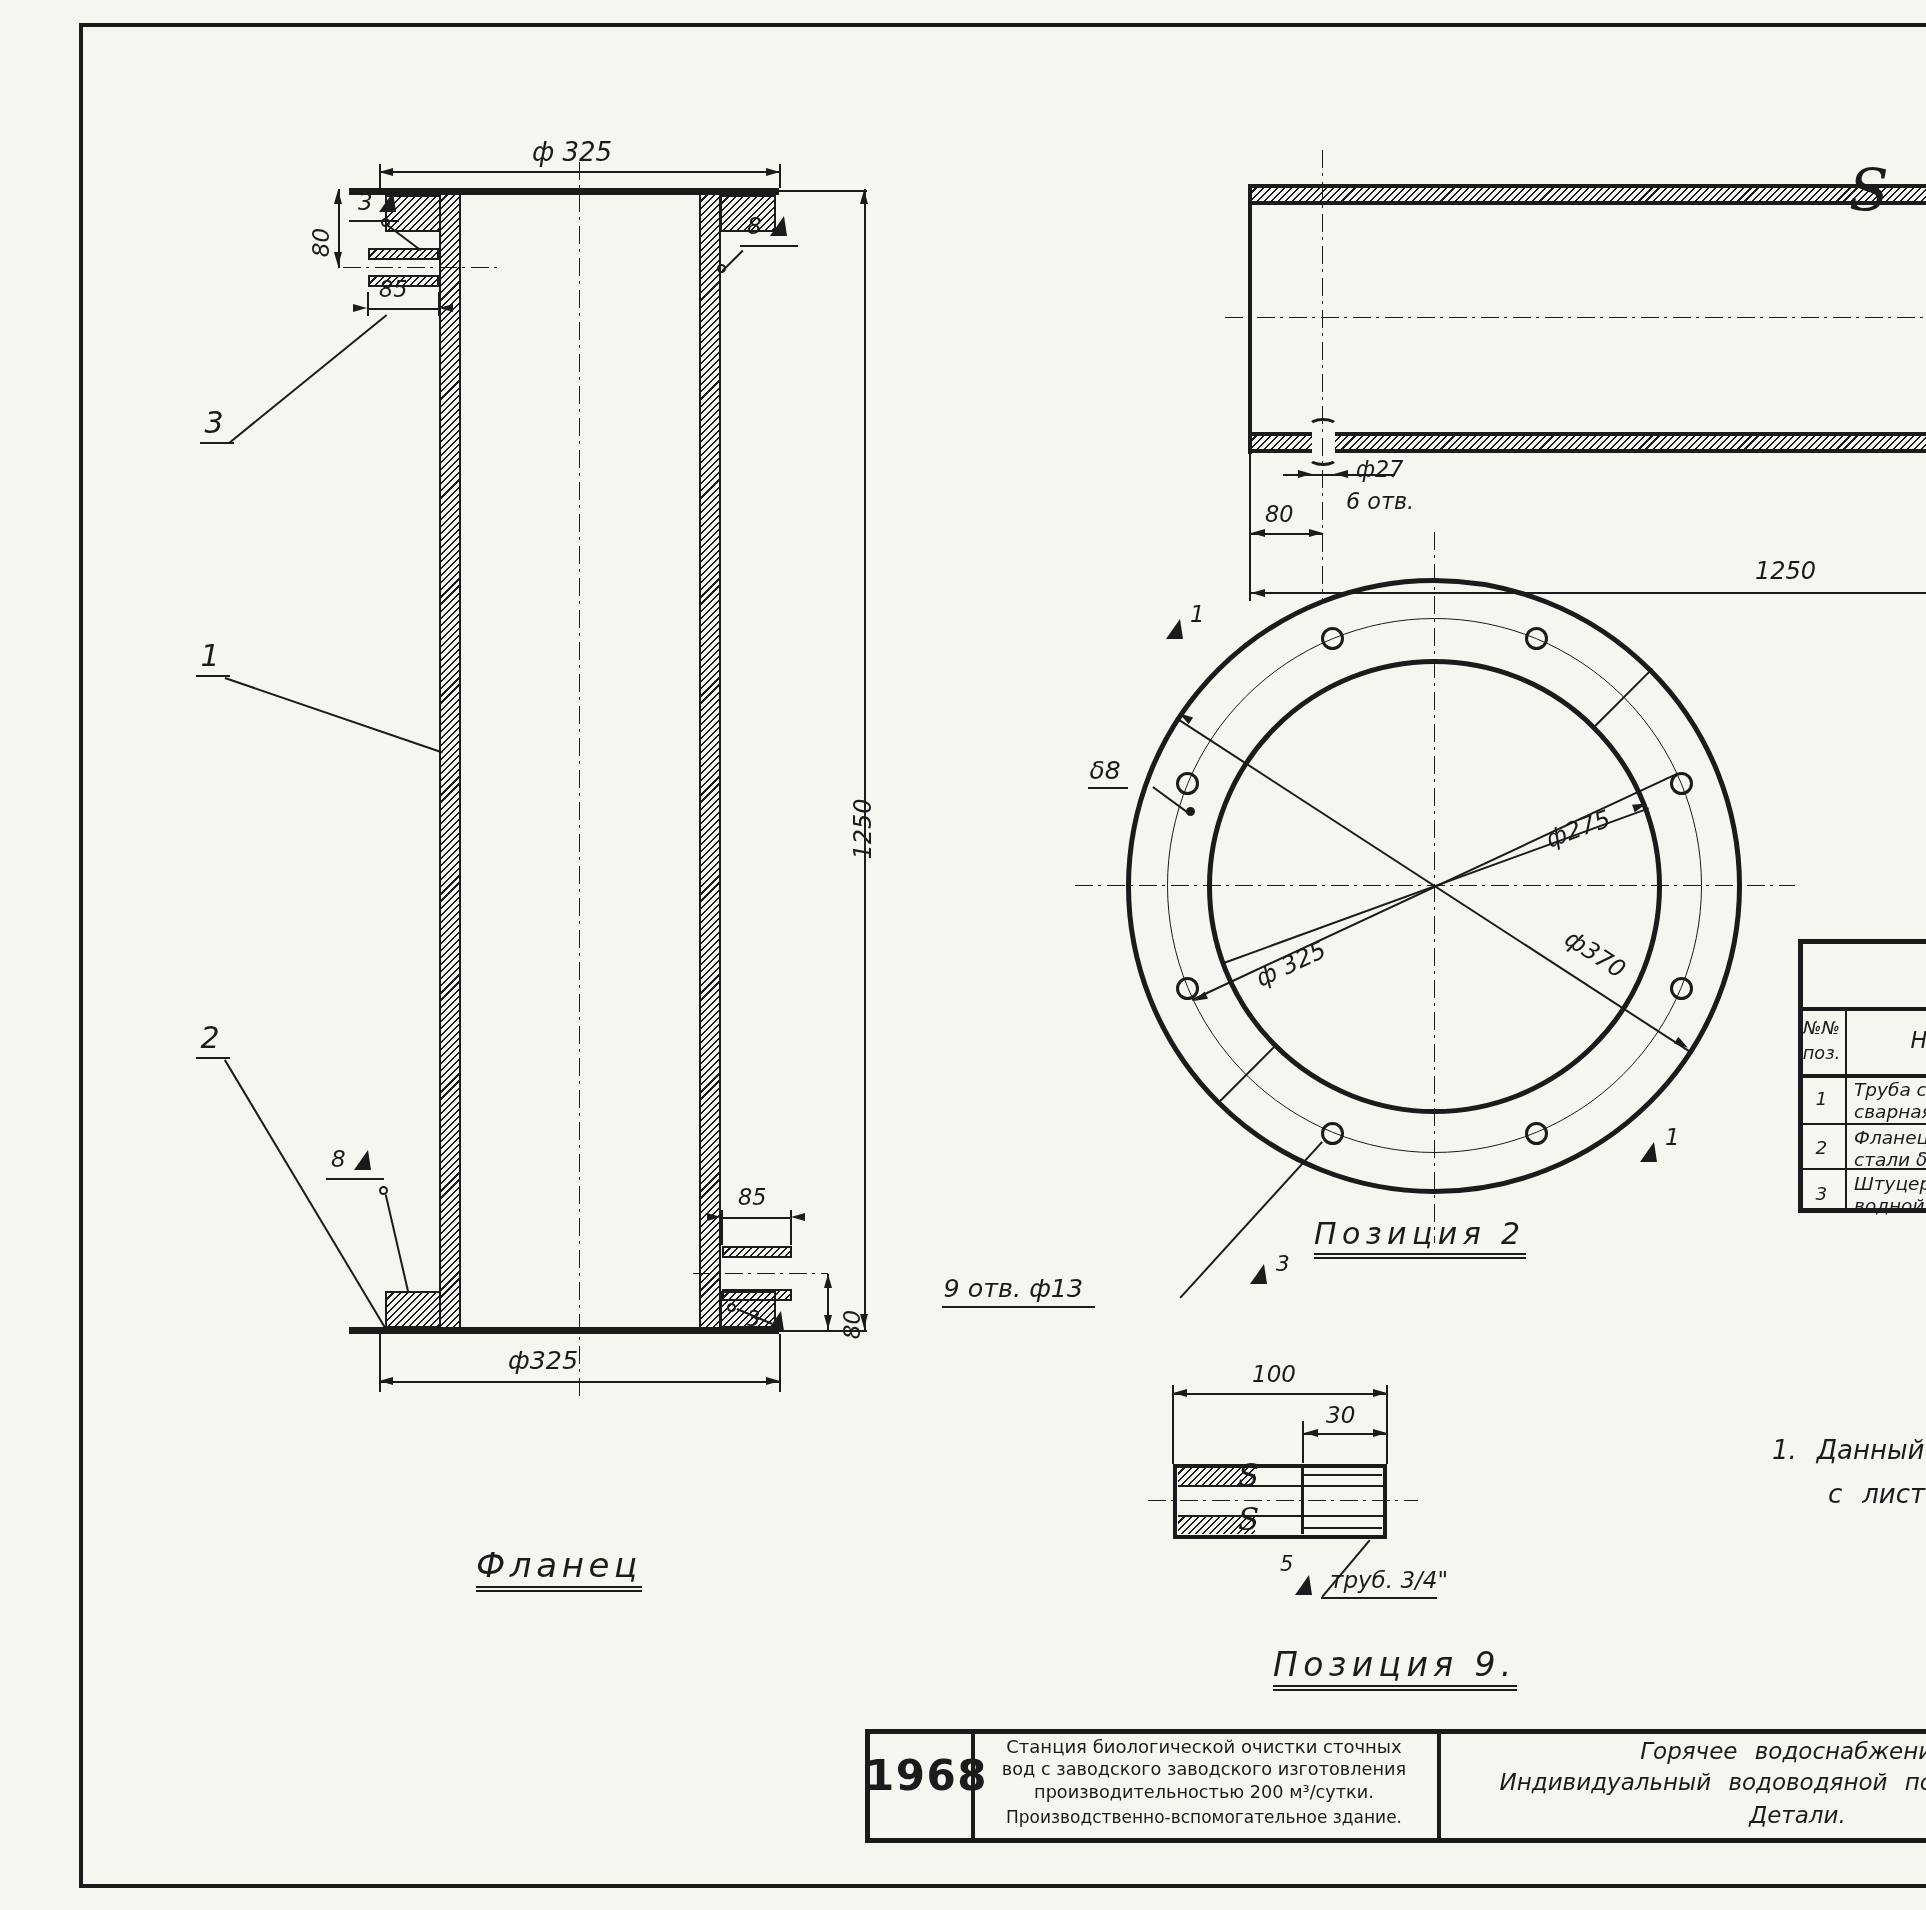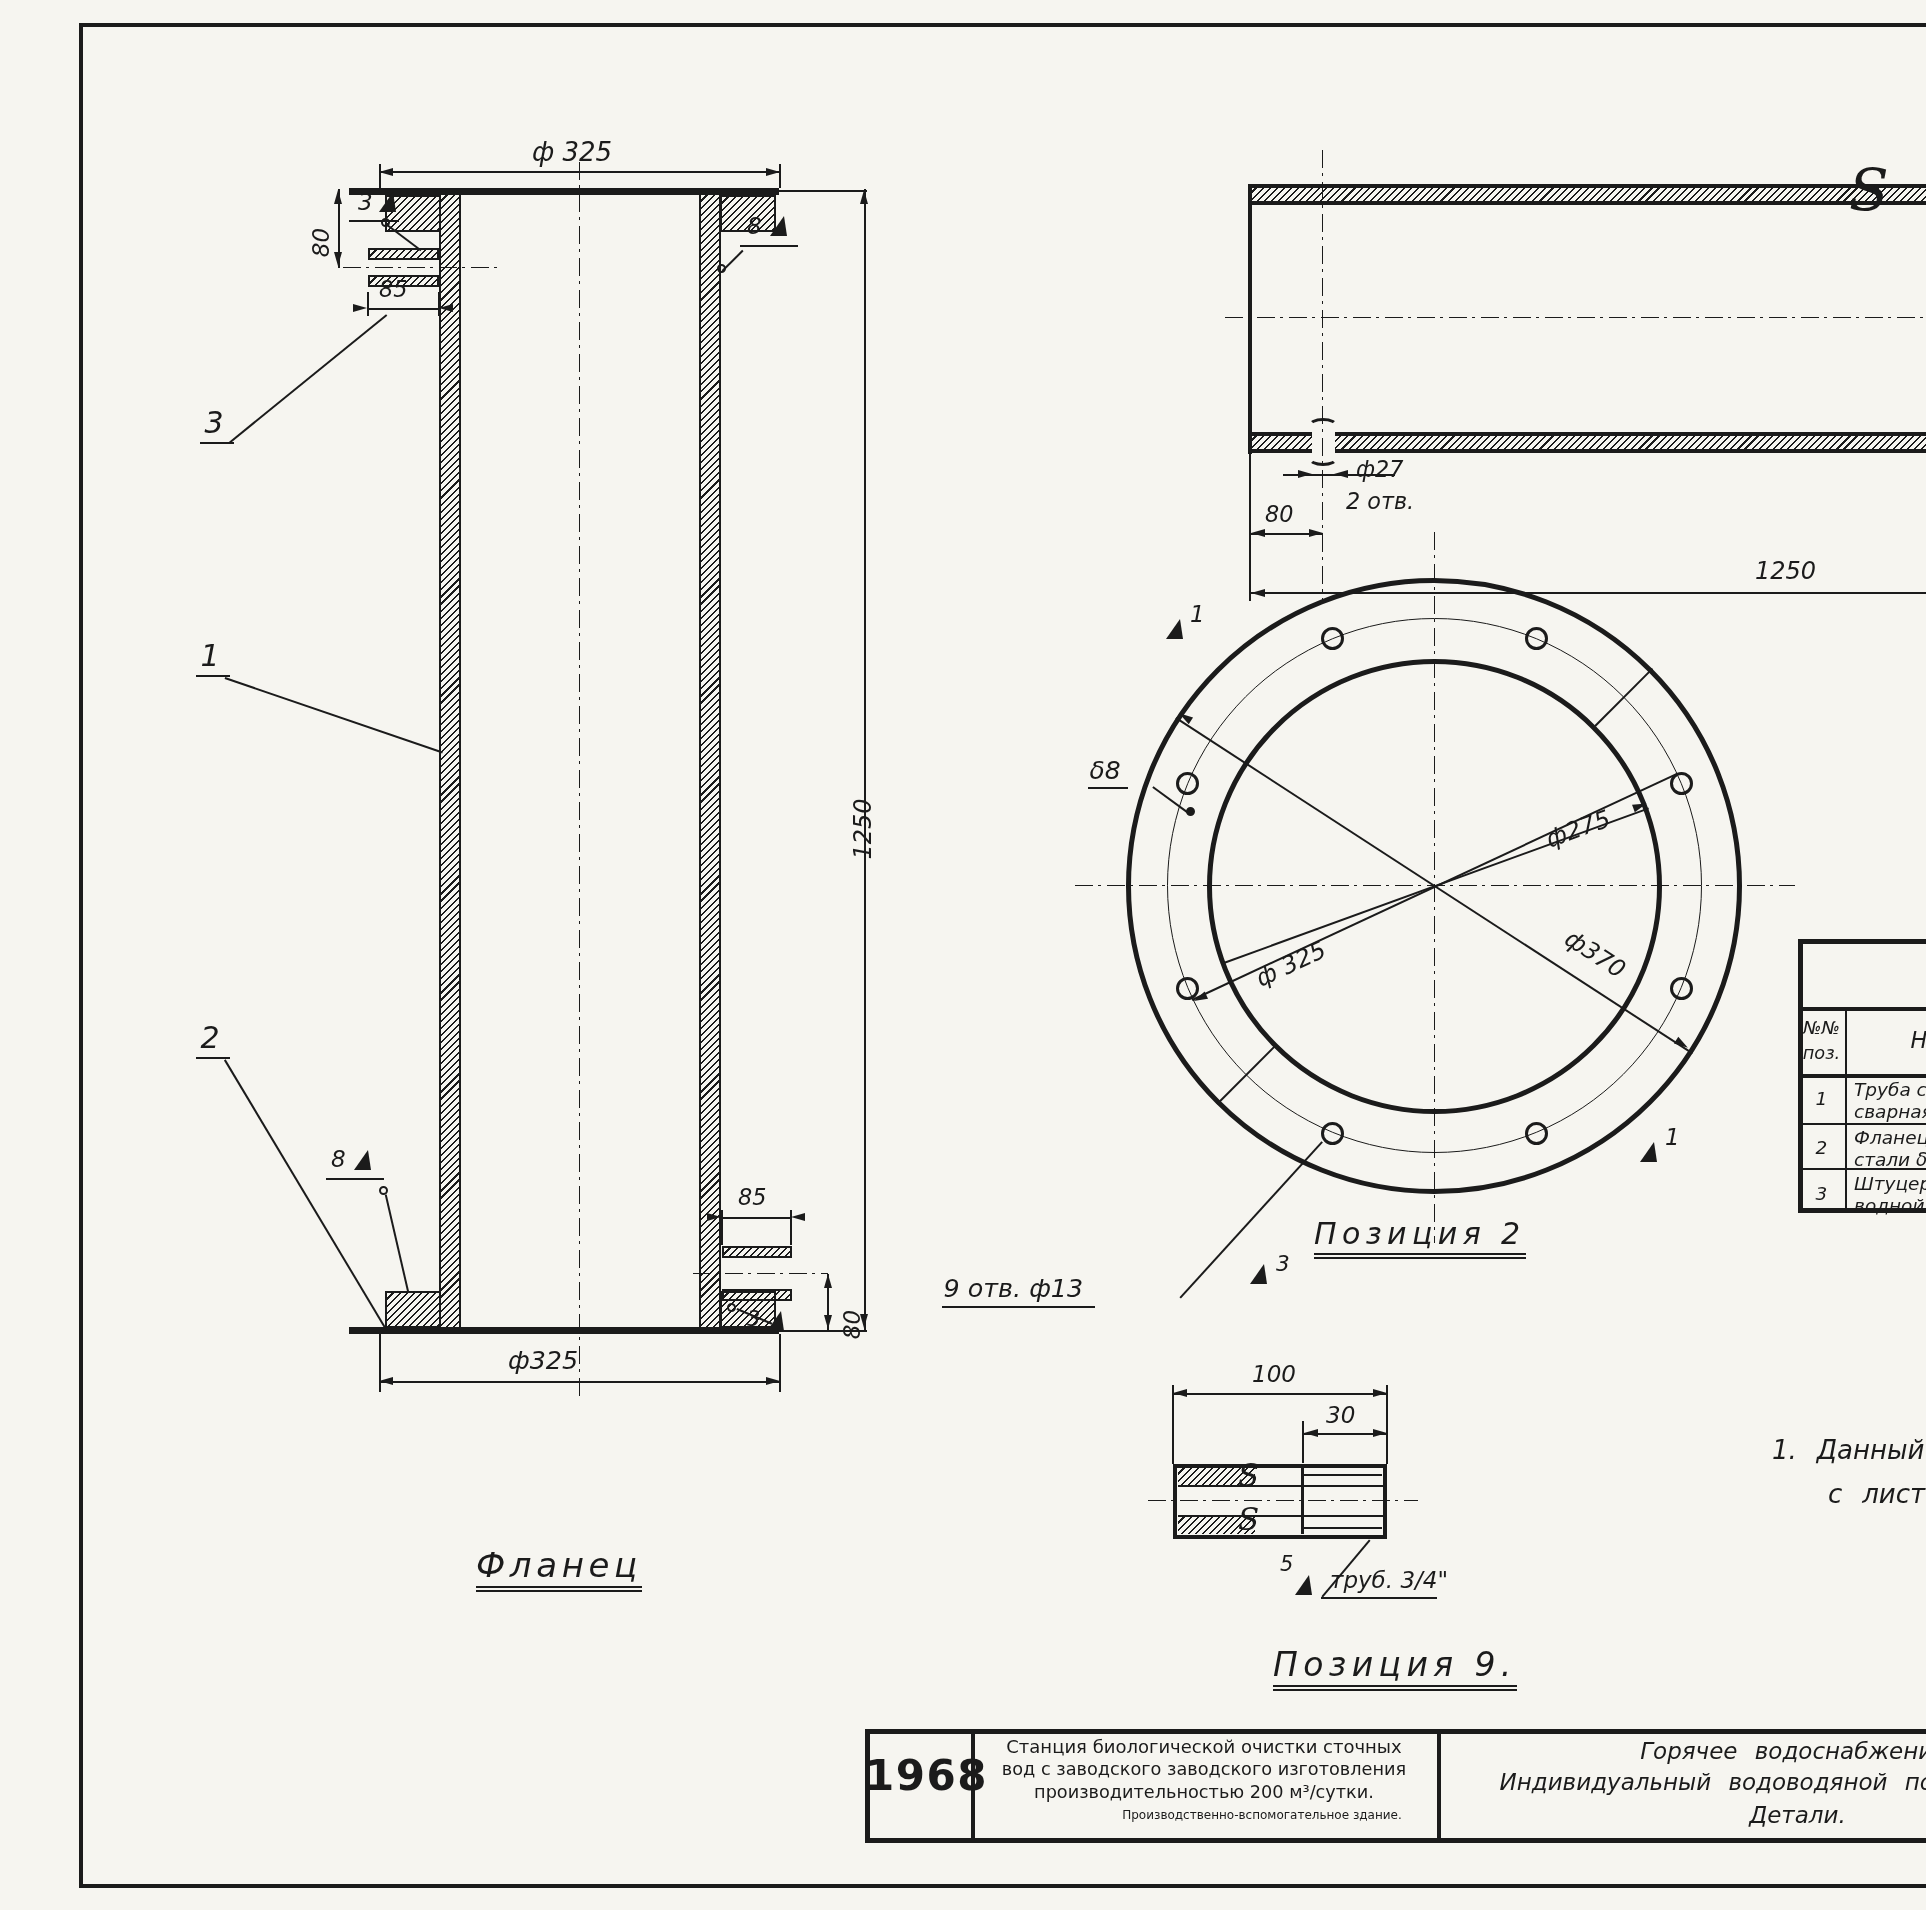--- a/index.html
+++ b/index.html
@@ -139,21 +139,21 @@
   <div class="txt" style="left:1849px;top:161px;font-size:58px;font-family:'DejaVu Serif',serif">S</div>
 
   <div style="position:absolute;left:1312px;top:430px;width:23px;height:25px;background:#f6f5f0"></div>
   <div class="circ" style="left:1308px;top:418px;width:30px;height:16px;border-width:3.5px;border-color:#1b1b1b transparent transparent transparent"></div>
   <div class="circ" style="left:1308px;top:450px;width:30px;height:16px;border-width:3.5px;border-color:transparent transparent #1b1b1b transparent"></div>
   <div class="clv" style="left:1322px;top:150px;height:451px"></div>
   <div class="ln" style="left:1283px;top:474px;width:112px;height:1.5px"></div>
   <div class="arr ar" style="left:1298px;top:470px"></div>
   <div class="arr al" style="left:1334px;top:470px"></div>
   <div class="txt" style="left:1356px;top:458px;font-size:22.3px">ф27</div>
-  <div class="txt" style="left:1346px;top:490px;font-size:22.3px">2 отв.</div>
+  <div class="txt" style="left:1346px;top:490px;font-size:22.3px">6 отв.</div>
 
   <div class="ln" style="left:1250px;top:533px;width:73px;height:1.5px"></div>
   <div class="arr al" style="left:1251px;top:529px"></div>
   <div class="arr ar" style="left:1309px;top:529px"></div>
   <div class="txt" style="left:1265px;top:503px;font-size:22.3px">80</div>
 
   <div class="ln" style="left:1250px;top:592px;width:1149px;height:1.5px"></div>
   <div class="arr al" style="left:1251px;top:589px"></div>
 
   <div class="txt" style="left:1755px;top:559px;font-size:24px">1250</div>
@@ -263,19 +263,19 @@
   <div class="txt" style="left:1828px;top:1481px;font-size:26px;word-spacing:11.6px">с  листом  ОВ-6</div>
 
   <div style="position:absolute;left:865px;top:1729px;width:1795px;height:114px;border:5.4px solid #1b1b1b"></div>
   <div class="ln" style="left:971px;top:1729px;width:3.9px;height:114px"></div>
   <div class="ln" style="left:1437px;top:1729px;width:3.9px;height:114px"></div>
 
   <div class="txt up ctr" style="left:865px;top:1755px;width:106px;font-size:42px;font-weight:bold;letter-spacing:1.5px">1968</div>
   <div class="txt up ctr" style="left:975px;top:1738px;width:458px;font-size:18px">Станция биологической очистки сточных</div>
   <div class="txt up ctr" style="left:975px;top:1761px;width:458px;font-size:17.7px">вод с заводского заводского изготовления</div>
   <div class="txt up ctr" style="left:975px;top:1784px;width:458px;font-size:17.7px">производительностью 200 м³/сутки.</div>
-  <div class="txt up ctr" style="left:1033px;top:1809px;width:458px;font-size:12px">Производственно-вспомогательное здание.</div>
+  <div class="txt up ctr" style="left:975px;top:1809px;width:458px;font-size:17px">Производственно-вспомогательное здание.</div>
   <div class="txt ctr" style="left:1441px;top:1740px;width:713px;font-size:23px;word-spacing:10px">Горячее   водоснабжение.</div>
   <div class="txt ctr" style="left:1441px;top:1771px;width:713px;font-size:23px;word-spacing:10px">Индивидуальный   водоводяной   подогреватель.</div>
   <div class="txt ctr" style="left:1441px;top:1804px;width:713px;font-size:23px">Детали.</div>
 
 </div>
 
 
 </body></html>

